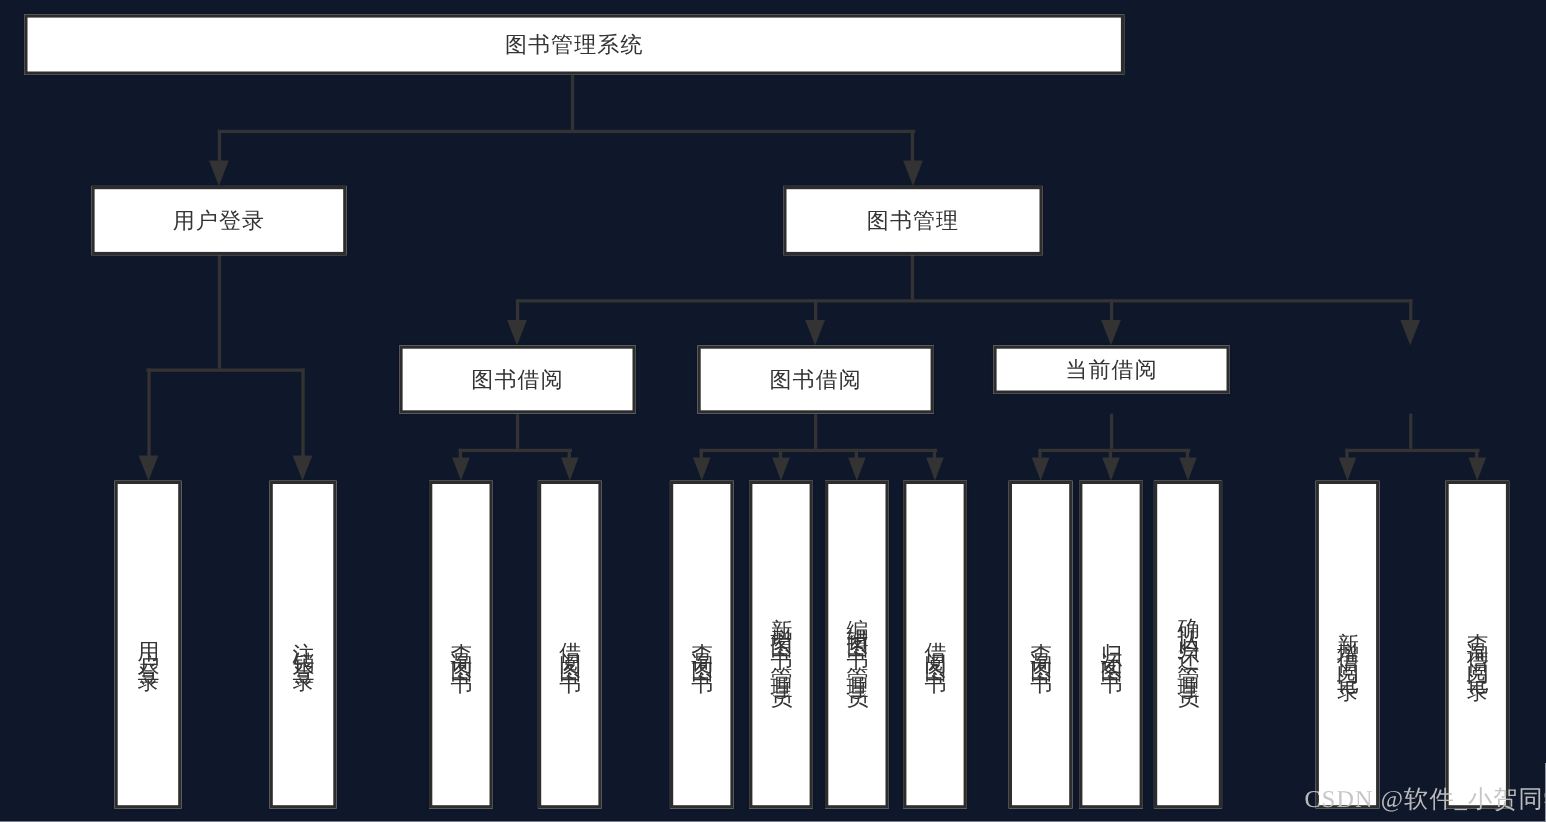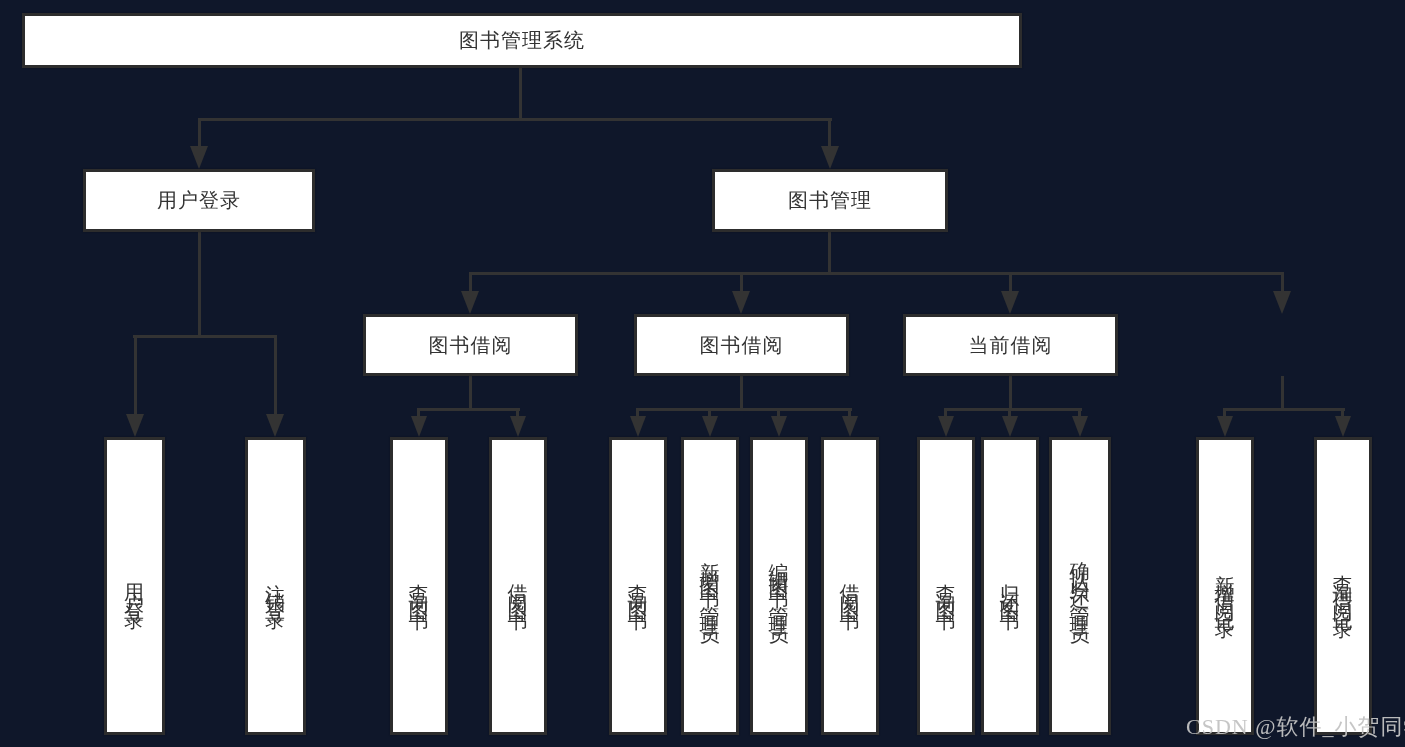--- a/index.html
+++ b/index.html
@@ -101,21 +101,21 @@
   <div class="tri" style="left:1001px; top:291px;"></div>
   <div class="vline" style="left:1281px; top:272px; width:3px; height:22px;"></div>
   <div class="tri" style="left:1273px; top:291px;"></div>
 
   <div class="node" style="left:363px; top:314px; width:215px; height:62px;">
     <span class="lbl">图书借阅</span>
   </div>
   <div class="node" style="left:634px; top:314px; width:215px; height:62px;">
     <span class="lbl">图书借阅</span>
   </div>
-  <div class="node" style="left:903px; top:314px; width:215px; height:62px;">
+  <div class="node" style="left:903px; top:314px; width:215px; height:44px;">
     <span class="lbl">当前借阅</span>
   </div>
 
   <div class="vline" style="left:469px; top:376px; width:3px; height:32px;"></div>
   <div class="vline" style="left:740px; top:376px; width:3px; height:32px;"></div>
   <div class="vline" style="left:1009px; top:376px; width:3px; height:32px;"></div>
   <div class="vline" style="left:1281px; top:376px; width:3px; height:32px;"></div>
 
   <div class="hline" style="left:417px; top:408px; width:103px; height:3px;"></div>
   <div class="hline" style="left:636px; top:408px; width:216px; height:3px;"></div>

